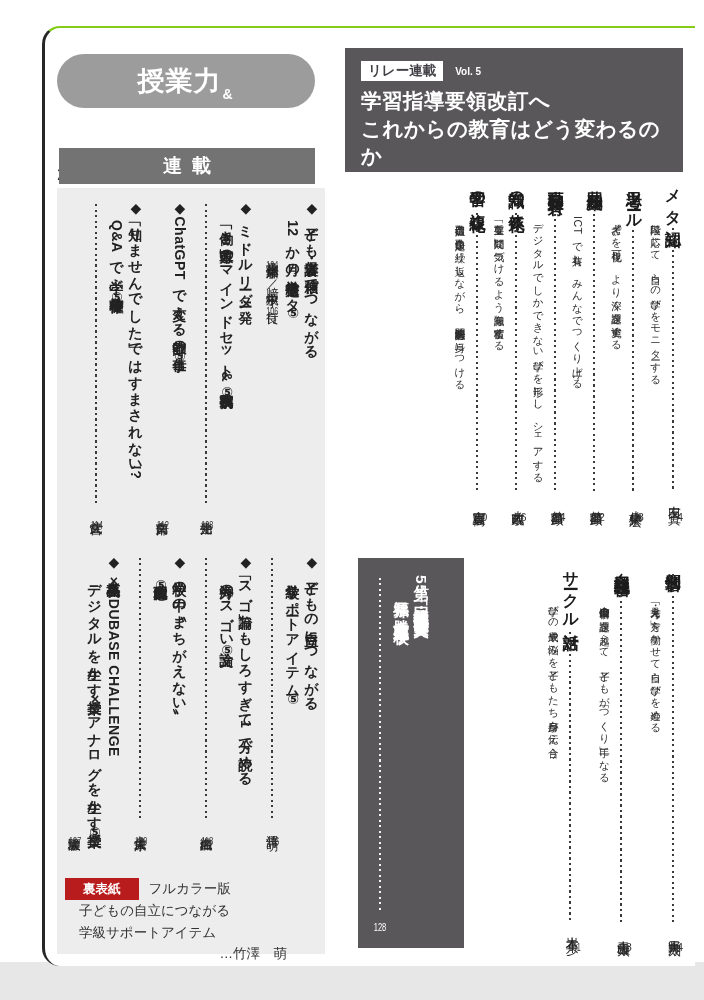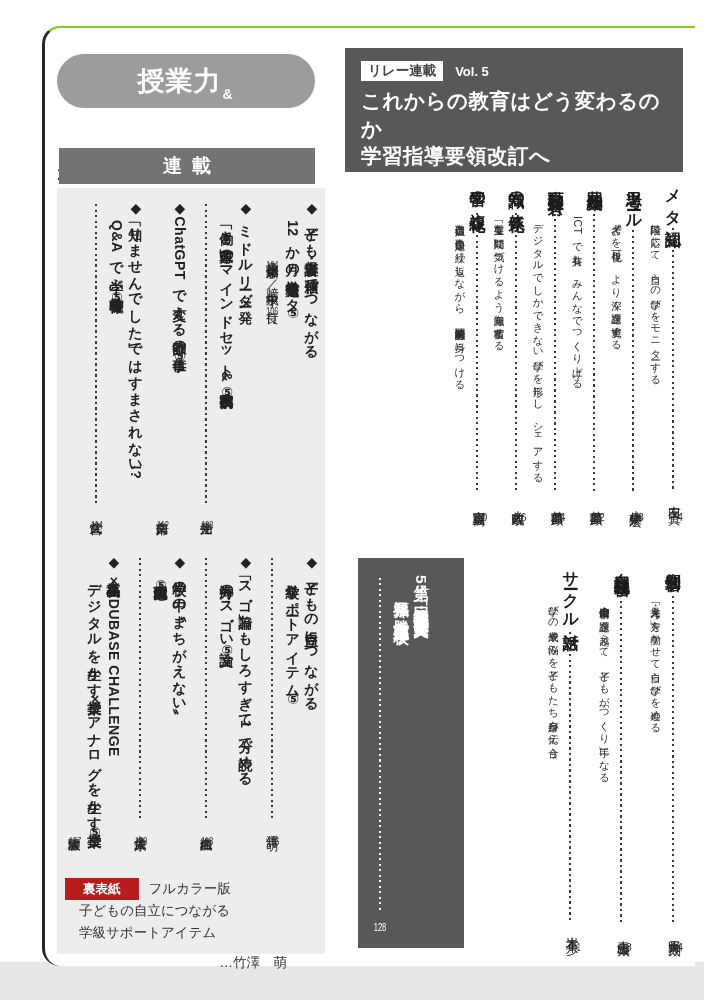--- a/index.html
+++ b/index.html
@@ -47,29 +47,29 @@
   .s-leader{flex:1 1 24px;align-self:center;width:2px;margin:4px 0 6px 0;
     background:repeating-linear-gradient(to bottom,#3a3a3a 0 2px,transparent 2px 5.5px);}
   .s-credit.no-dots .s-leader{background:none;}
   .pgwrap{margin-top:7px;font-size:11px;color:#333;}
   .s-credit.plain .pgwrap{display:inline;margin:0;}
   
   .backcover{position:absolute;left:8px;top:690px;width:248px;font-size:13.5px;line-height:1.6;color:#333;}
   .bc-row1{display:flex;align-items:center;gap:10px;}
   .bc-badge{background:#b91c1c;color:#fff;font-weight:bold;font-size:12.5px;padding:1px 18px;text-align:center;}
   .bc-line{padding-left:14px;}
-  .bc-credit{text-align:right;padding-right:26px;margin-top:9px;}
+  .bc-credit{text-align:right;padding-right:26px;}
   
   .relay-box{
     position:absolute;left:300px;top:20px;width:338px;height:124px;background:#59575a;
     box-sizing:border-box;padding:13px 16px 10px 16px;color:#fff;
   }
   .relay-row1{display:flex;align-items:center;gap:12px;margin-bottom:6px;}
   .relay-badge{background:#fff;color:#434146;font-weight:bold;font-size:13.5px;padding:1px 7px;}
-  .relay-vol{font-size:13px;font-weight:bold;}
+  .relay-vol{font-size:10px;font-weight:bold;}
   .relay-title{font-weight:bold;font-size:20.5px;line-height:1.35;letter-spacing:0.5px;}
   .relay-credit{display:flex;justify-content:flex-end;gap:18px;align-items:baseline;font-size:14px;margin-top:3px;}
   .relay-page{font-size:15px;font-weight:bold;}
   
   .features{position:absolute;writing-mode:vertical-rl;text-orientation:mixed;}
   .features.f1{left:300px;top:150px;width:338px;height:344px;}
   .features.f2{left:432px;top:532px;width:206px;height:392px;}
   .f-entry{height:100%;margin-left:5px;}
   .features.f2 .f-entry{margin-left:17px;}
   .f-main{height:100%;display:flex;flex-direction:row;}
@@ -196,22 +196,22 @@
       <div class="bc-line">学級サポートアイテム</div>
       <div class="bc-credit">…竹澤　萌</div>
     </div>
   </div>
 
   <div class="relay-box">
     <div class="relay-row1">
       <span class="relay-badge">リレー連載</span>
       <span class="relay-vol">Vol. 5</span>
     </div>
+    <div class="relay-title">学習指導要領改訂へ</div>
     <div class="relay-title">これからの教育はどう変わるのか</div>
-    <div class="relay-title">学習指導要領改訂へ</div>
     <div class="relay-credit">
       <span>…藤村裕一</span>
       <span class="relay-page">4</span>
     </div>
   </div>
 
   <div class="features f1">
     <div class="f-entry">
       <div class="f-main">
         <span class="f-title">メタ認知</span>

